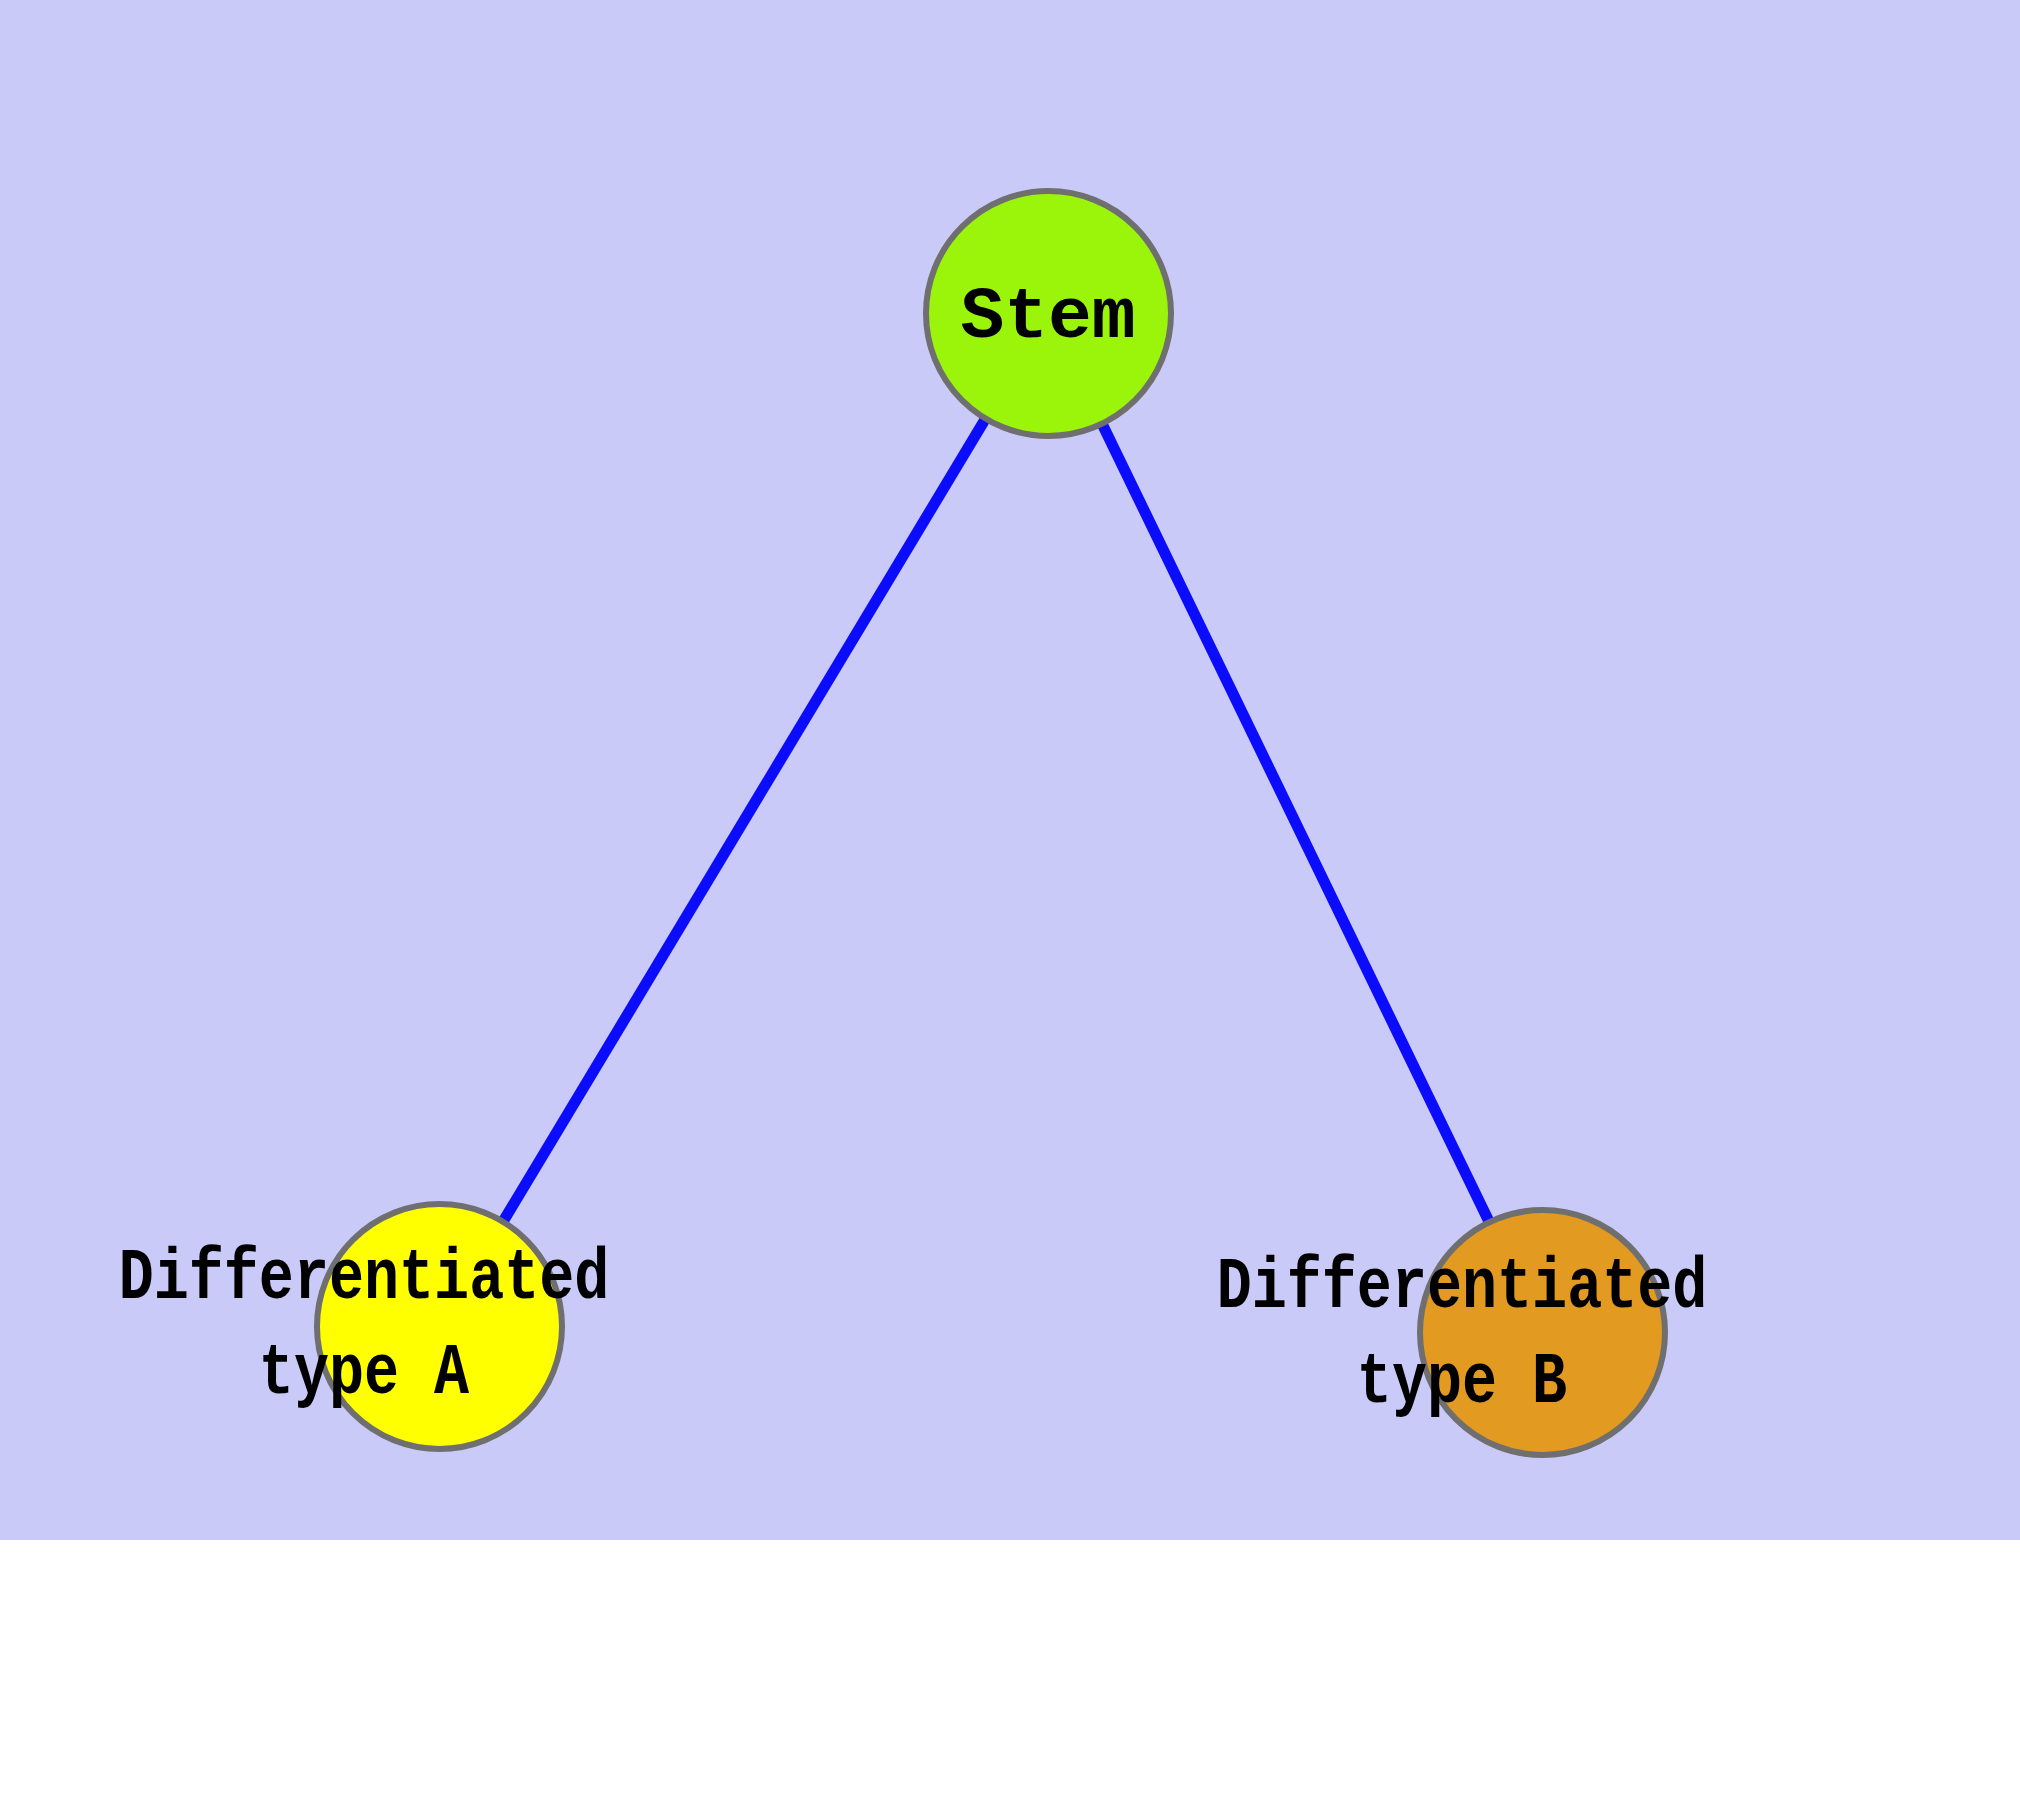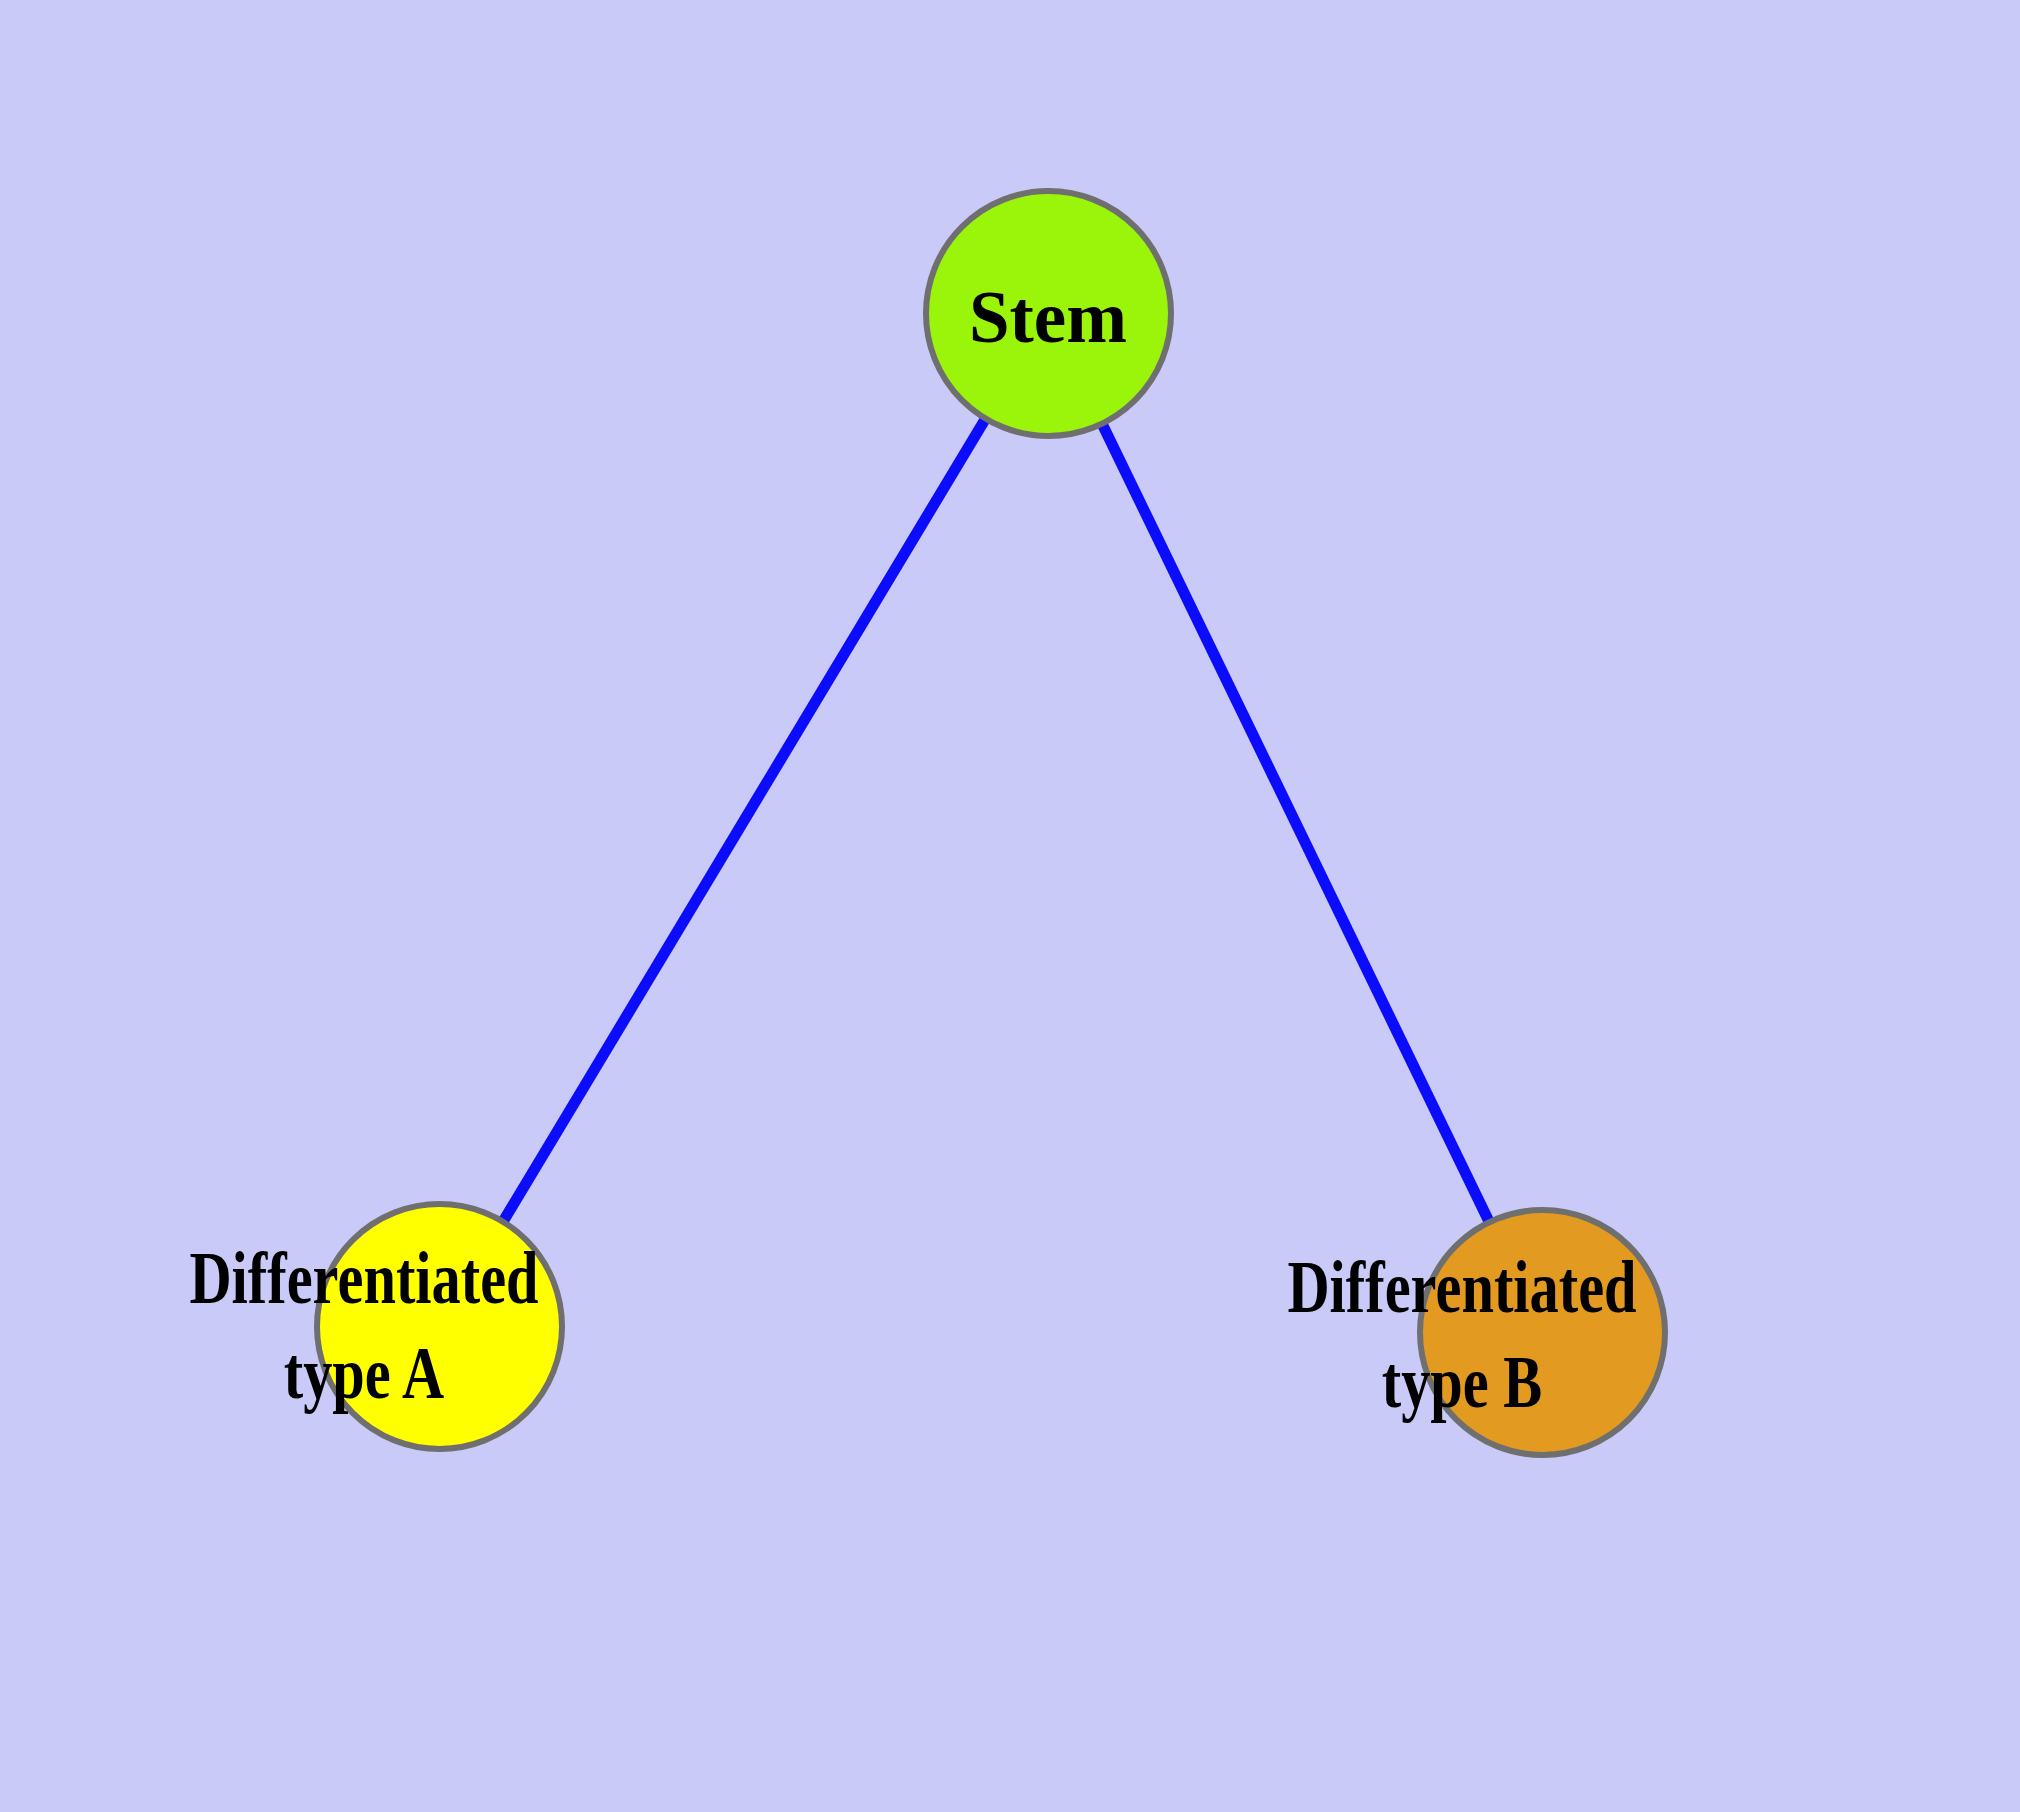--- a/index.html
+++ b/index.html
@@ -1,21 +1,21 @@
 <!DOCTYPE html>
 <html style="font-size:13.6px"><head>
 <meta charset="utf-8">
 <style>
   html, body { margin: 0; padding: 0; }
   #canvas {
     position: relative;
     width: 2021px;
-    height: 1812px;
+    height: 1540px;
     overflow: hidden;
-    font-family: Liberation Serif, serif;
+    font-family: Liberation Mono, monospace;
   }
   #edges-layer {
     position: absolute;
     left: 0;
     top: 0;
   }
   .node {
     position: absolute;
     border-radius: 50%;
     box-sizing: border-box;

